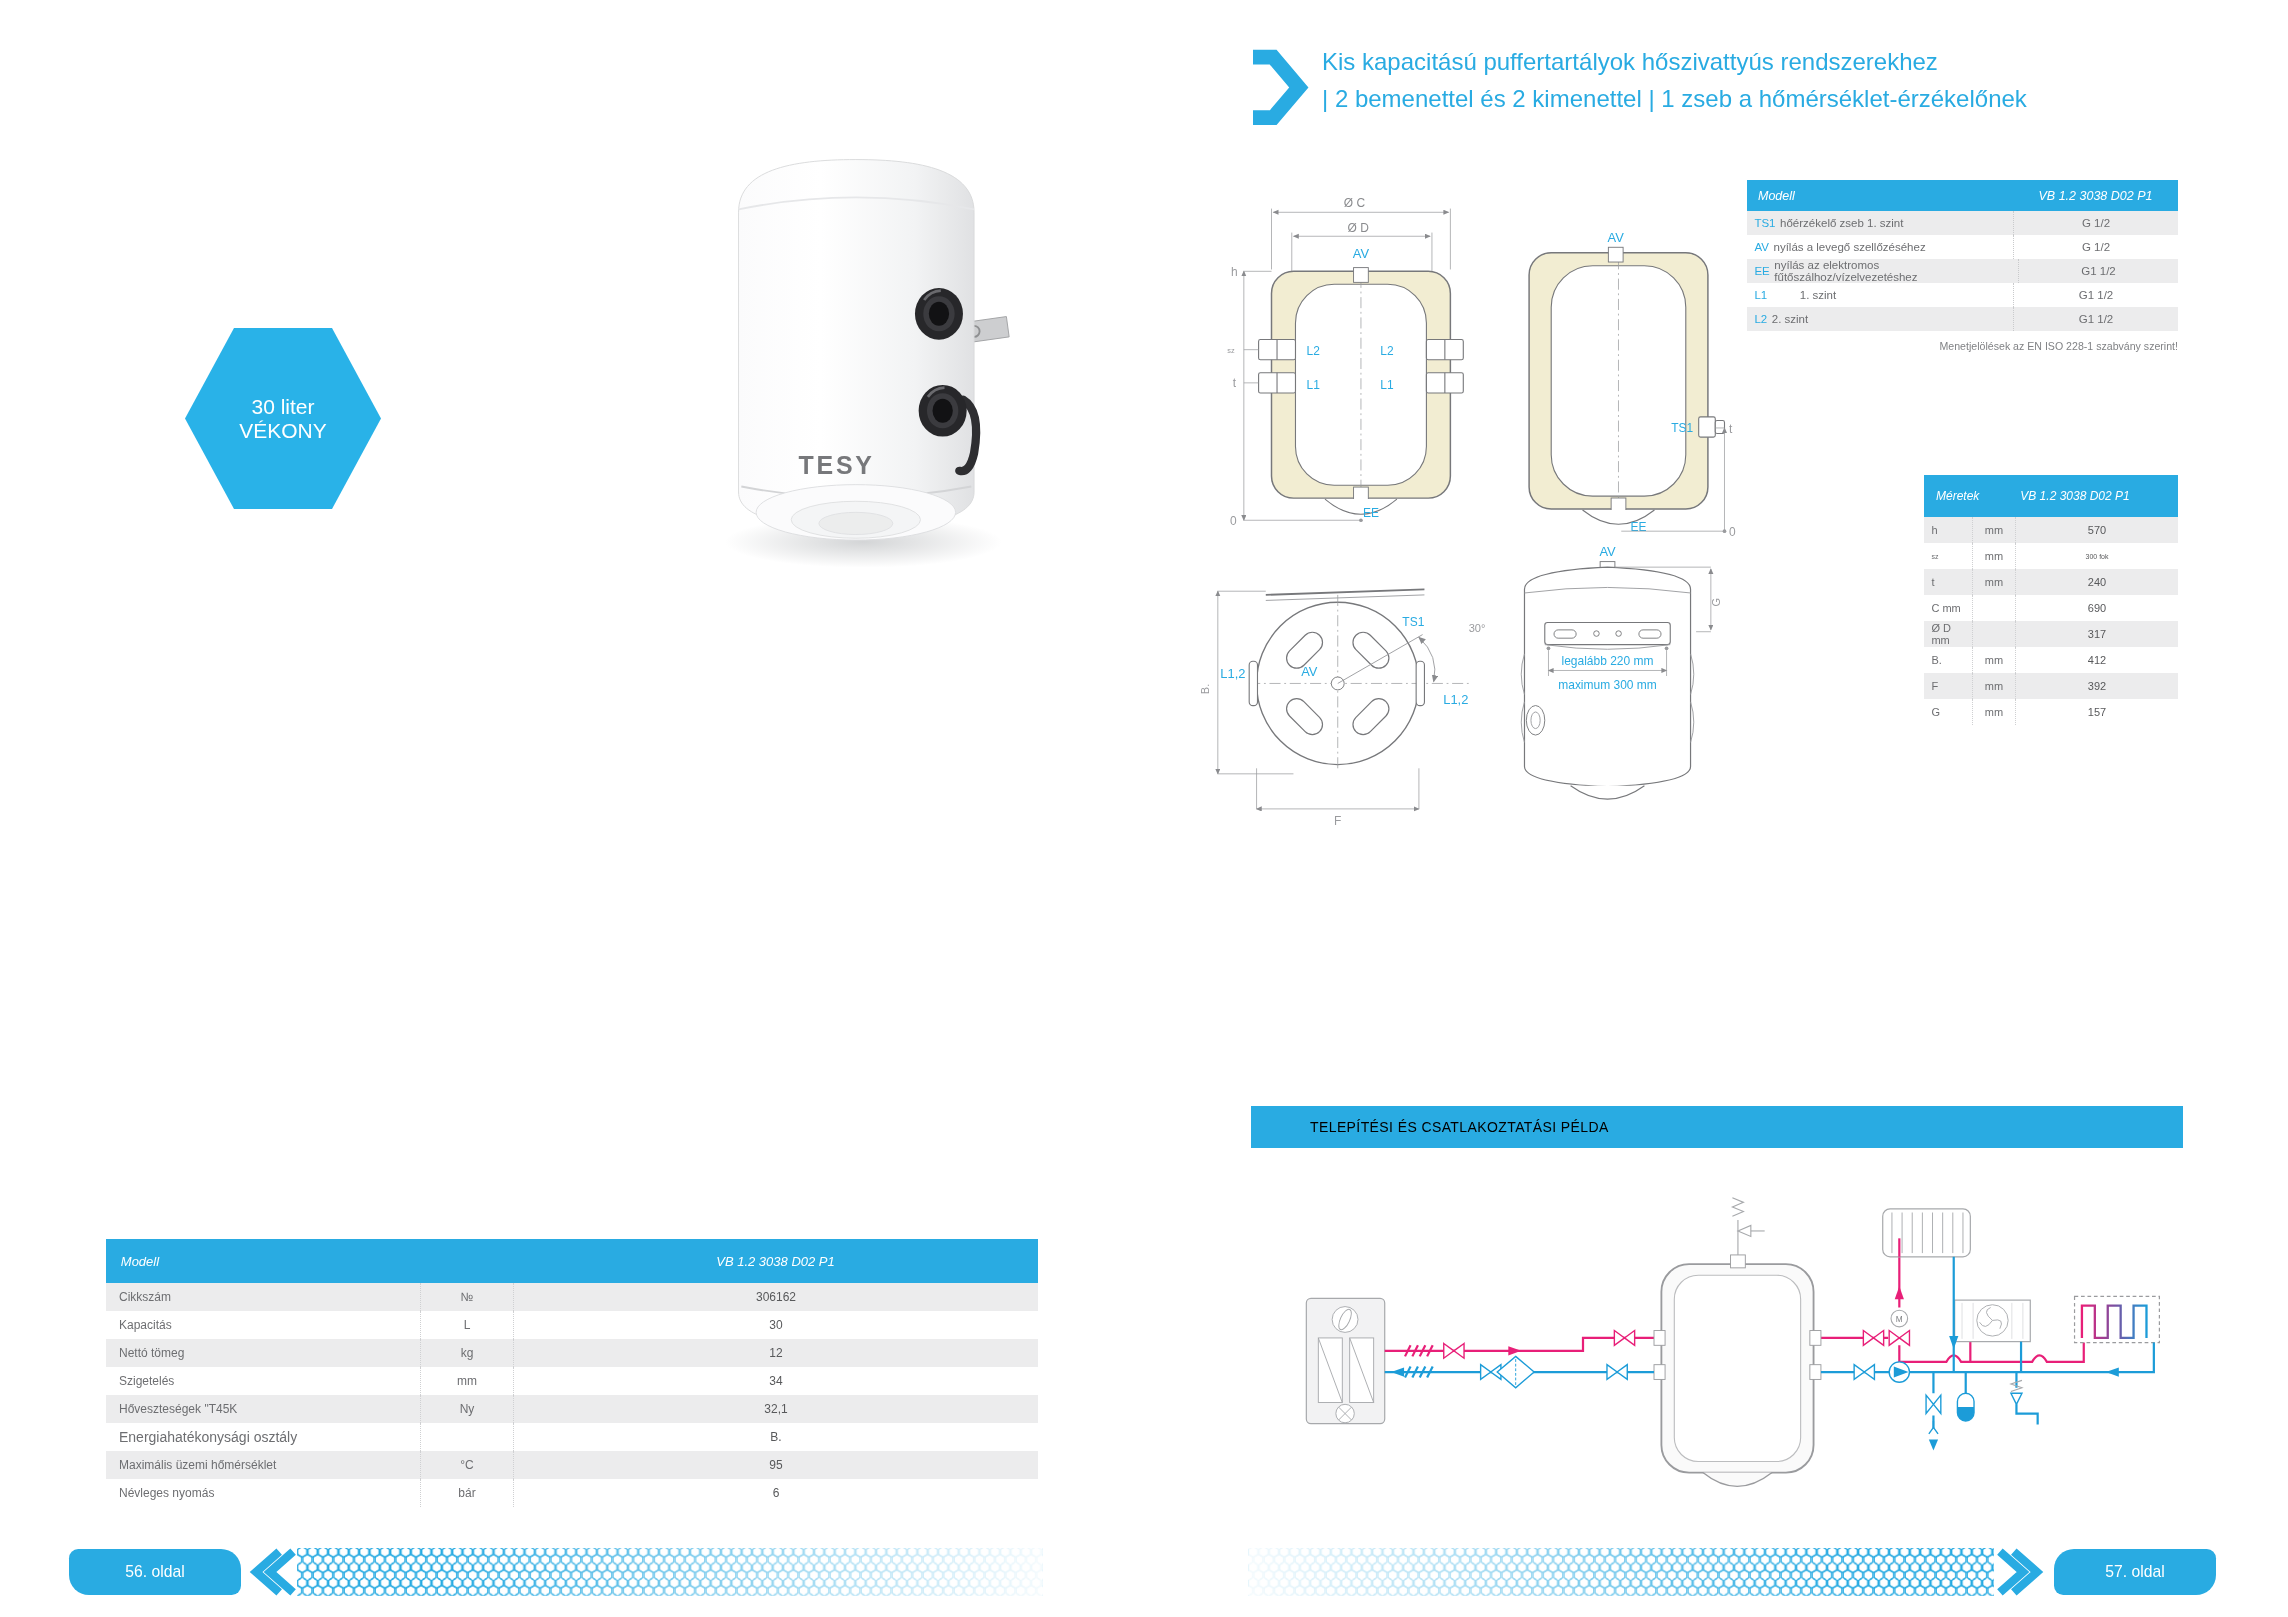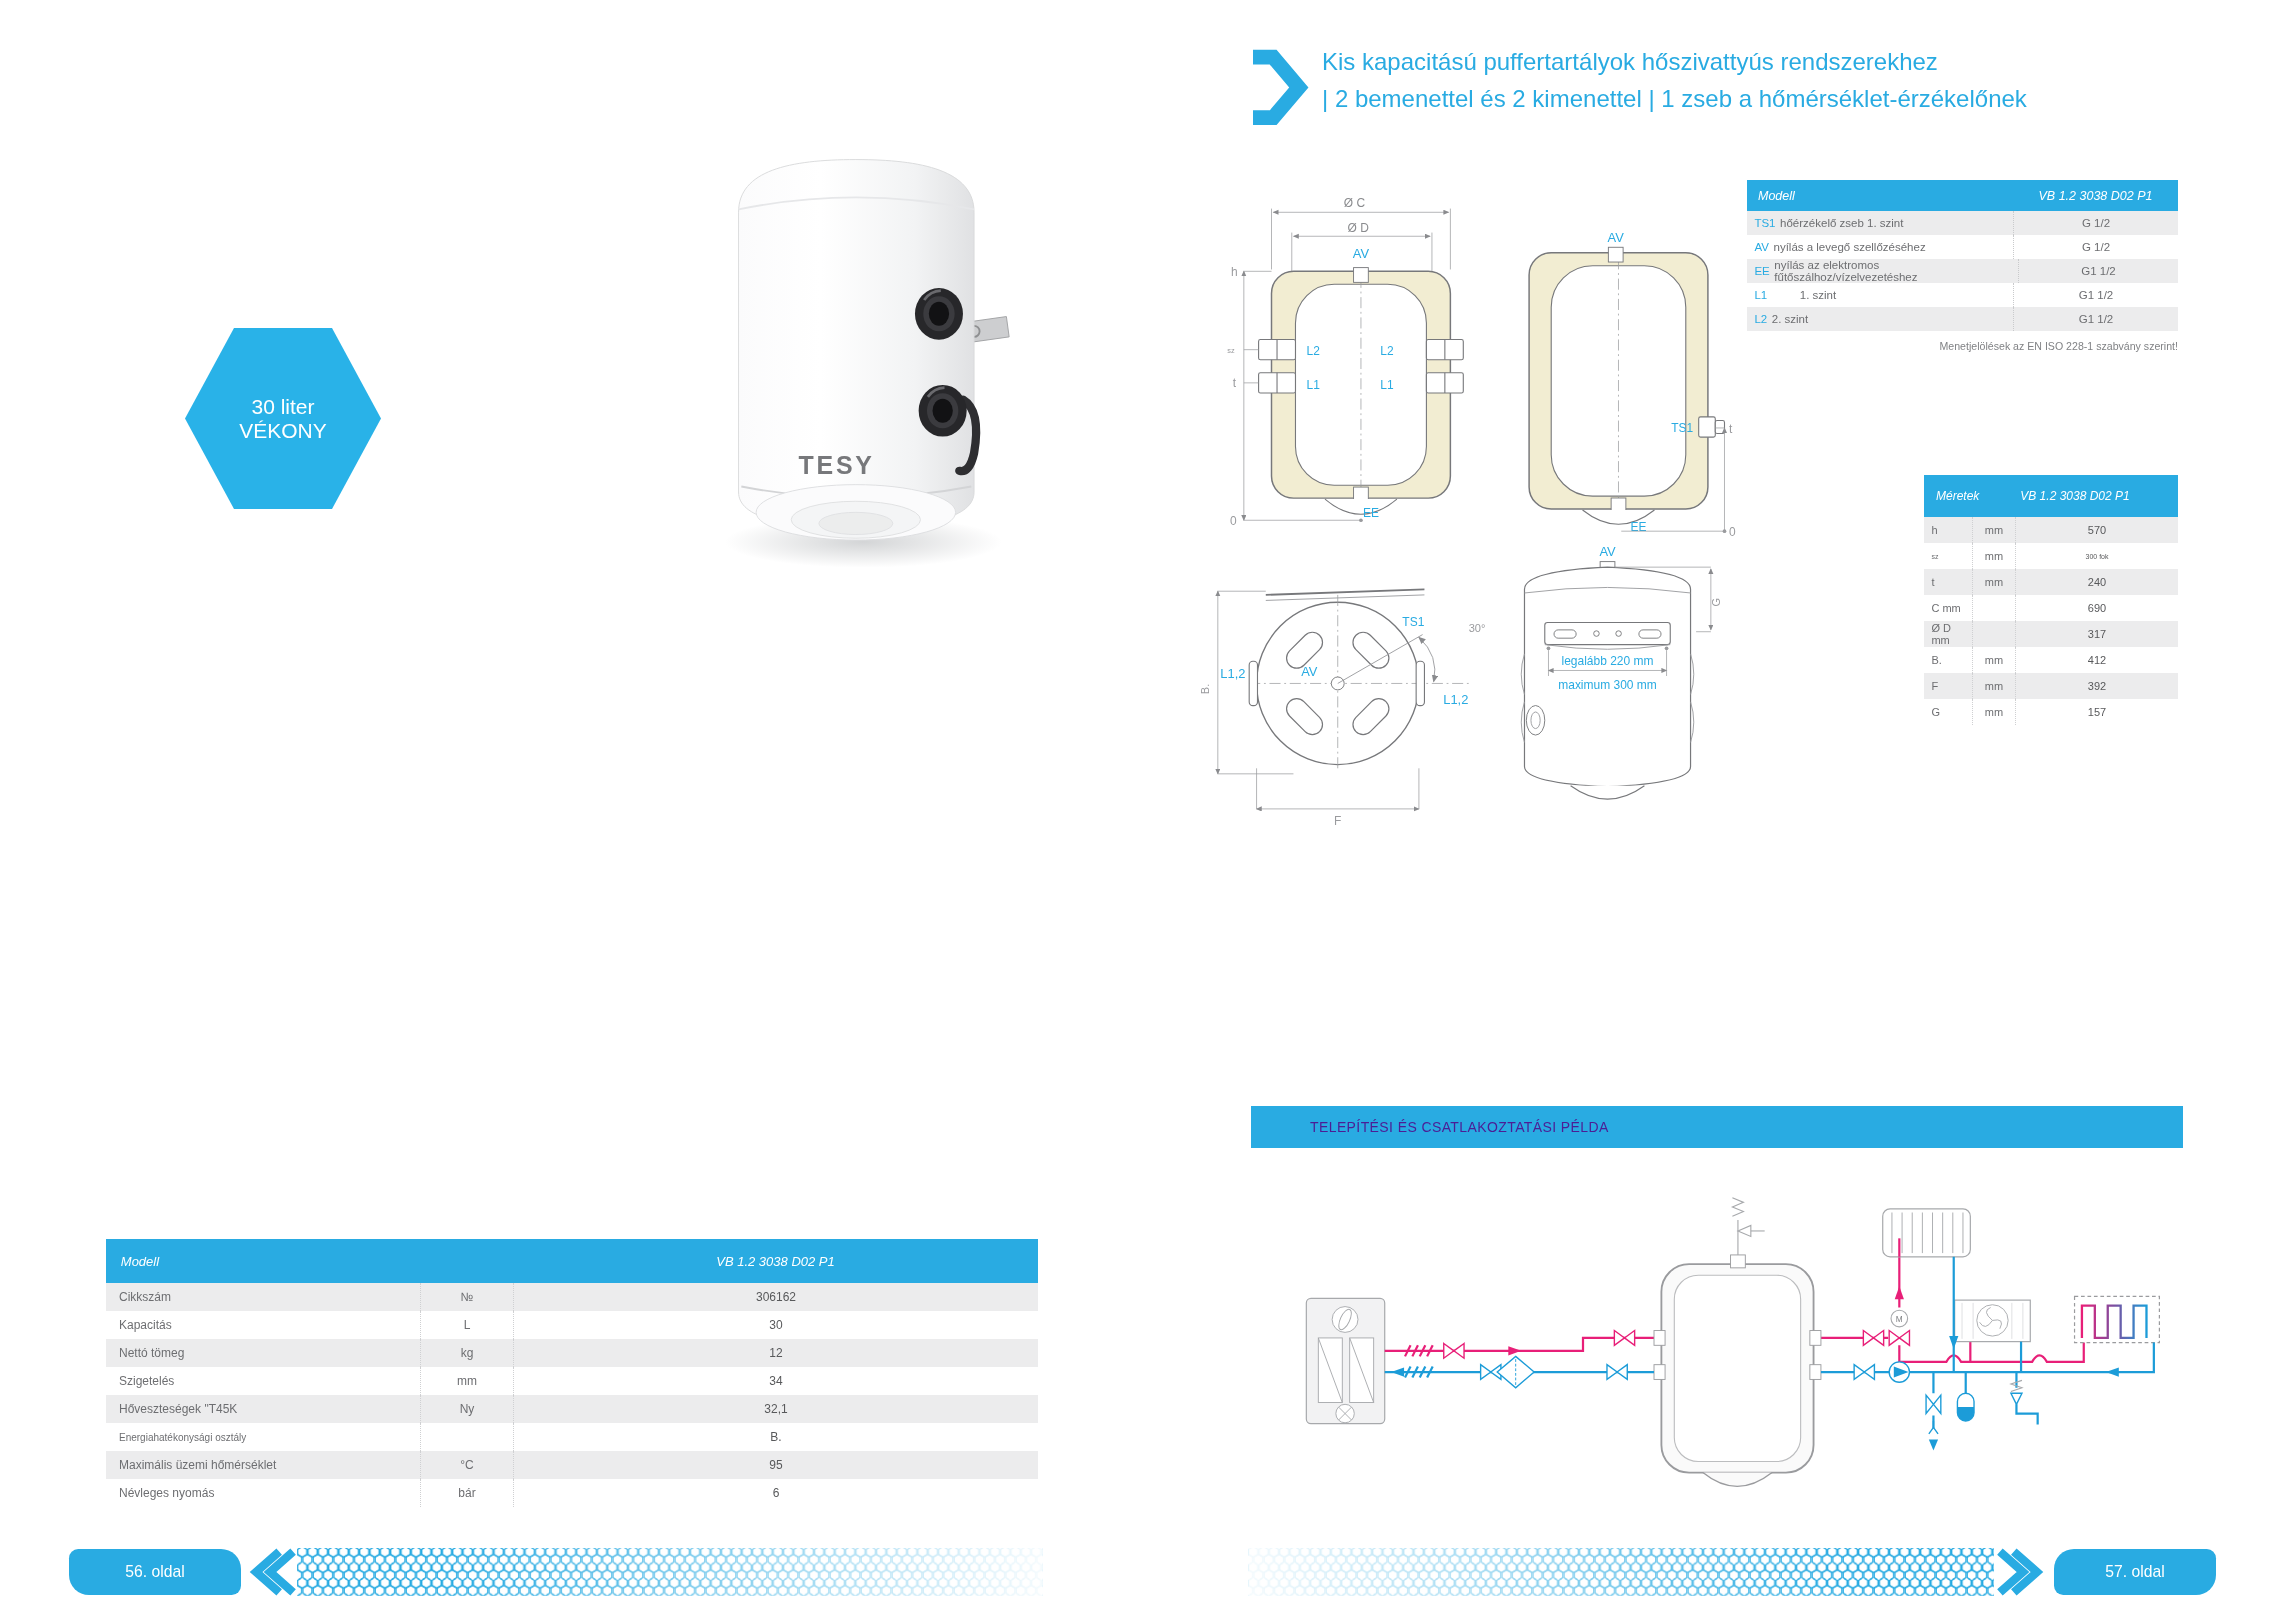--- a/index.html
+++ b/index.html
@@ -44,27 +44,27 @@
   .d-val{flex:1;text-align:center;color:#58595b;}
   .tiny{font-size:7px;}
 
   
   .specs{left:106px;top:1239px;width:932px;font-size:12px;}
   .specs .tbl-head{height:44px;font-size:13px;padding-left:14.8px;}
   .specs .head-val{left:407px;width:525px;}
   .specs .row{display:flex;align-items:center;height:28px;}
   .specs .row:nth-child(even){background:#ececed;}
   .s-label{width:314px;padding-left:13px;box-sizing:border-box;}
-  .s-label.small{font-size:10px;}
+  .s-label.small{font-size:14px;}
   .s-unit{width:92px;text-align:center;border-left:1.8px dotted #cfd0d2;border-right:1.8px dotted #cfd0d2;
           align-self:stretch;line-height:28px;}
   .s-val{flex:1;text-align:center;color:#58595b;}
 
   
-  .banner{left:1251px;top:1106px;width:932px;height:42px;background:#29abe2;color:#4c1d95;
+  .banner{left:1251px;top:1106px;width:932px;height:42px;background:#29abe2;color:#000000;
           display:flex;align-items:center;padding-left:59px;font-size:14px;letter-spacing:0.4px;box-sizing:border-box;}
 
   
   .pgbox{top:1549px;height:46px;background:#29abe2;color:#fff;display:flex;align-items:center;
          justify-content:center;font-size:15.7px;}
   .pgbox.left{left:69px;width:172px;border-radius:9.2px 20px 9.2px 20px;}
   .pgbox.right{left:2054px;width:162px;border-radius:20px 9.2px 20px 9.2px;}
 
   svg{overflow:visible;display:block;}
   text{font-family:"Liberation Sans",sans-serif;}

